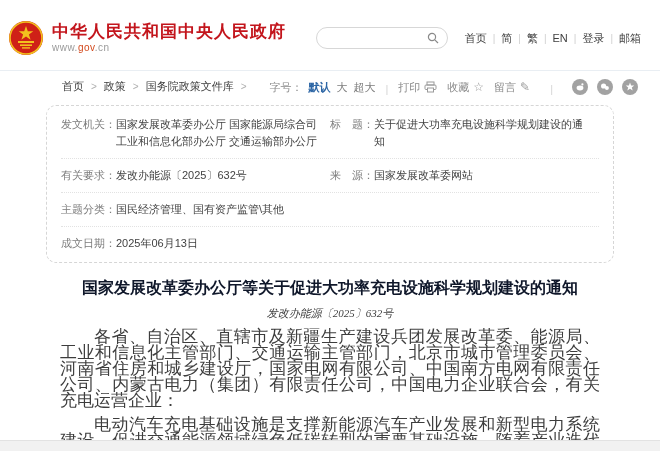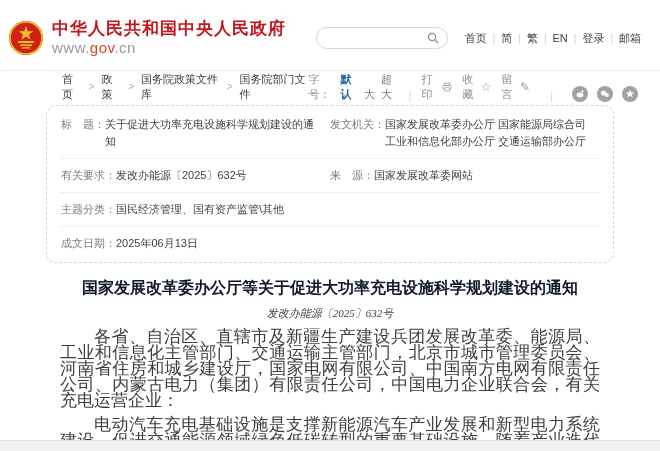--- a/index.html
+++ b/index.html
@@ -6,21 +6,21 @@
   html,body { width:660px; height:451px; }
   body { font-family:"Liberation Sans","DejaVu Sans",sans-serif; background:#ffffff; overflow:hidden; }
   .page { width:660px; height:451px; position:relative; background:#fff; }
 
   
   .header { height:71px; display:flex; align-items:center; padding:6px 18px 0 8px; background:#fff; border-bottom:1px solid #e9eef3; }
   .logo-group { display:flex; align-items:center; }
   .emblem { width:36px; height:36px; flex:0 0 auto; }
   .site-text { margin-left:8px; }
   .site-title { color:#c3151c; font-weight:bold; font-size:17px; letter-spacing:1px; line-height:1.1; }
-  .site-url { font-size:15px; color:#9a9a9a; margin-top:0; letter-spacing:.5px; }
+  .site-url { font-size:10px; color:#9a9a9a; margin-top:0; letter-spacing:.5px; }
   .site-url .gov { color:#d3491c; }
   .search-wrap { margin-left:auto; display:flex; align-items:center; }
   .search-box { width:132px; height:22px; border:1px solid #d7d7d7; border-radius:11px; display:flex; align-items:center; padding:0 8px; background:#fff; }
   .search-input { border:none; outline:none; flex:1; font-size:11px; min-width:0; background:transparent; }
   .search-icon { width:12px; height:12px; flex:0 0 auto; }
   .top-nav { display:flex; align-items:center; margin-left:16px; font-size:11px; color:#404040; white-space:nowrap; }
   .top-nav .nav-item { cursor:pointer; padding:0 1px; }
   .top-nav .vsep { color:#cfcfcf; margin:0 5px; font-size:10px; }
 
   
@@ -100,21 +100,20 @@
     </div>
   </div>
 
   <div class="crumb-row">
     <span class="crumb-item">首页</span>
     <span class="crumb-sep">&gt;</span>
     <span class="crumb-item">政策</span>
     <span class="crumb-sep">&gt;</span>
     <span class="crumb-item">国务院政策文件库</span>
     <span class="crumb-sep">&gt;</span>
-    <span class="crumb-item">国务院部门文件</span>
 
     <div class="toolbar">
       <span class="tb-label">字号：</span>
       <span class="tb-opt active">默认</span>
       <span class="tb-opt">大</span>
       <span class="tb-opt">超大</span>
       <span class="tb-div">|</span>
       <span class="tb-action">
         <span>打印</span>
         <svg class="glyph" width="13" height="12" viewBox="0 0 13 12">
@@ -150,26 +149,26 @@
               <polygon fill="#fff" points="5,0.6 6.1,3.5 9.2,3.6 6.8,5.5 7.7,8.5 5,6.8 2.3,8.5 3.2,5.5 0.8,3.6 3.9,3.5"></polygon>
             </svg>
         </span>
       </span>
     </div>
   </div>
 
   <div class="meta-card">
     <div class="meta-row">
       <div class="meta-cell">
+        <span class="meta-label">发文机关：</span>
+        <span class="meta-value">国家发展改革委办公厅 国家能源局综合司 工业和信息化部办公厅 交通运输部办公厅</span>
+      </div>
+      <div class="meta-cell">
         <span class="meta-label">标　题：</span>
         <span class="meta-value">关于促进大功率充电设施科学规划建设的通知</span>
-      </div>
-      <div class="meta-cell">
-        <span class="meta-label">发文机关：</span>
-        <span class="meta-value">国家发展改革委办公厅 国家能源局综合司 工业和信息化部办公厅 交通运输部办公厅</span>
       </div>
     </div>
     <div class="meta-row">
       <div class="meta-cell">
         <span class="meta-label">有关要求：</span>
         <span class="meta-value">发改办能源〔2025〕632号</span>
       </div>
       <div class="meta-cell">
         <span class="meta-label">来　源：</span>
         <span class="meta-value">国家发展改革委网站</span>

